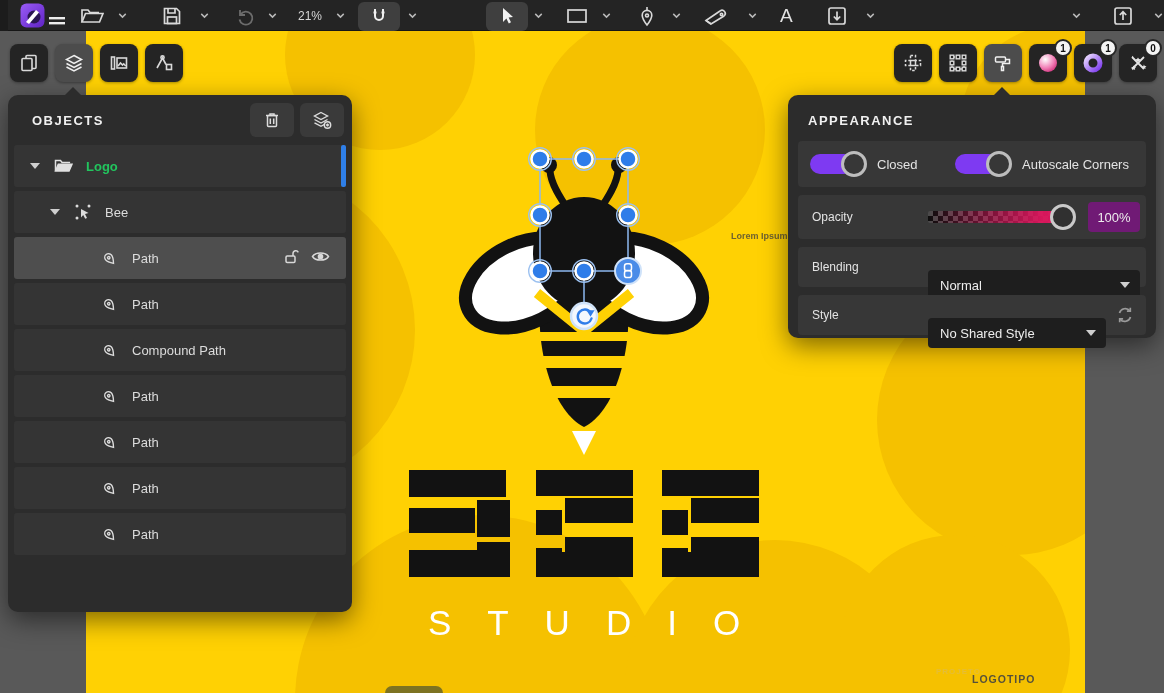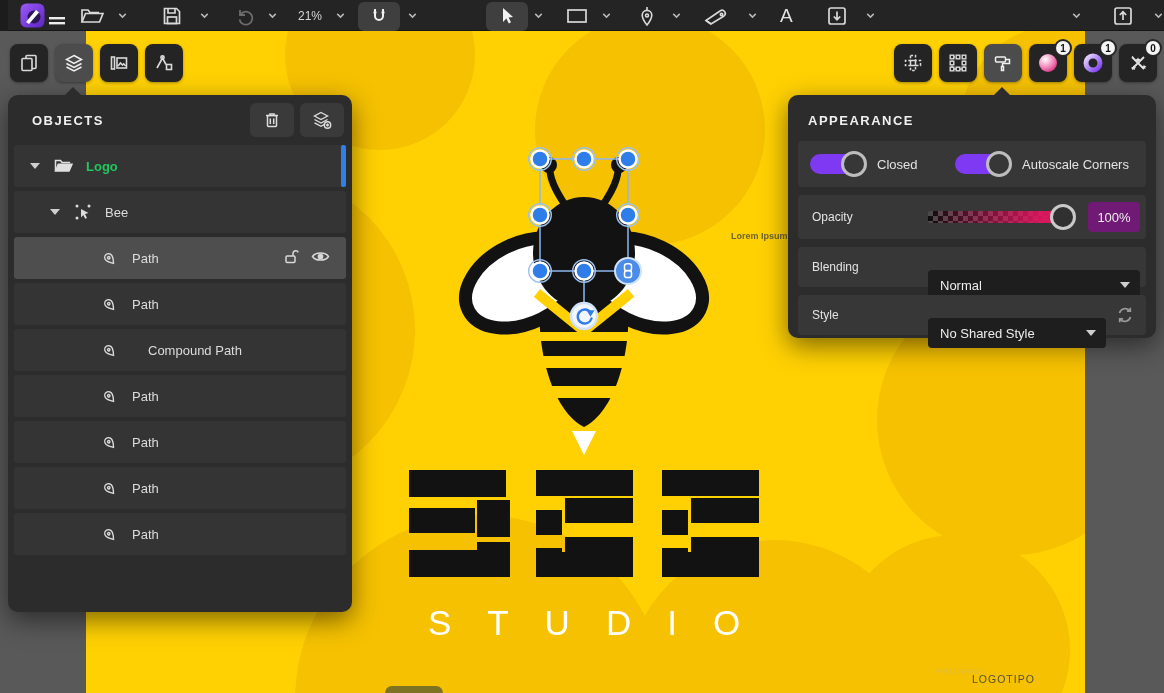--- a/index.html
+++ b/index.html
@@ -22,21 +22,21 @@
   
   .pasteboard { position:absolute; left:0; top:31px; width:1164px; height:662px; background:#595959; }
   .canvas { position:absolute; left:86px; top:31px; width:999px; height:662px;
             background:#ffd103; overflow:hidden; }
   .canvas svg.art { position:absolute; left:0; top:0; }
   .ctext { position:absolute; white-space:nowrap; }
   .studio { left:233px; top:572px; width:530px; text-align:center; color:#ffffff;
             font-size:35px; letter-spacing:36px; text-indent:36px; font-weight:400; }
   .lorem { left:645px; top:200px; font-size:9px; color:#6e6230; font-weight:700;text-align:center; }
   .projeto { left:850px; top:636px; font-size:8px; color:#e5bd35; font-weight:700; letter-spacing:1px; }
-  .logotipo { left:886px; top:642px; font-size:10.5px; color:#55503a; font-weight:400; letter-spacing:1px; }
+  .logotipo { left:886px; top:642px; font-size:10.5px; color:#55503a; font-weight:700; letter-spacing:1px; }
 
   
   .fbtn { width:38px; height:38px; border-radius:8px; background:#242424;
           display:flex; align-items:center; justify-content:center; position:relative;
           box-shadow:0 1px 3px rgba(0,0,0,.35); }
   .fbtn.sel { background:#4c4c4c; }
   .row2L { position:absolute; left:10px; top:44px; display:flex; gap:7px; z-index:30; }
   .row2R { position:absolute; right:7px; top:44px; display:flex; gap:7px; z-index:30; }
   .badge { position:absolute; top:-5px; right:-5px; width:18px; height:18px; border-radius:50%;
            background:#f4f4f4; border:2px solid #262626; color:#111; font-size:10px; font-weight:700;
@@ -548,21 +548,21 @@
         </div>
         <div class="orow" style="padding-left: 86px;">
           <svg width="18" height="18" viewBox="0 0 18 18" fill="none" stroke="#dcdcdc" stroke-width="1.4" style="margin-right:14px">
             <g transform="rotate(-40 9 9)">
               <path d="M9 16 C11.8 12.5 12.8 10.5 12.8 8.3 a3.8 3.8 0 0 0 -7.6 0 C5.2 10.5 6.2 12.5 9 16 Z"></path>
               <circle cx="9" cy="8.6" r="1.2"></circle>
             </g>
           </svg>
           <span class="lbl">Path</span>
         </div>
-        <div class="orow" style="padding-left: 86px; gap: 16px;">
+        <div class="orow" style="padding-left: 86px;">
           <svg width="18" height="18" viewBox="0 0 18 18" fill="none" stroke="#dcdcdc" stroke-width="1.4" style="margin-right:14px">
             <g transform="rotate(-40 9 9)">
               <path d="M9 16 C11.8 12.5 12.8 10.5 12.8 8.3 a3.8 3.8 0 0 0 -7.6 0 C5.2 10.5 6.2 12.5 9 16 Z"></path>
               <circle cx="9" cy="8.6" r="1.2"></circle>
             </g>
           </svg>
           <span class="lbl">Compound Path</span>
         </div>
         <div class="orow" style="padding-left: 86px;">
           <svg width="18" height="18" viewBox="0 0 18 18" fill="none" stroke="#dcdcdc" stroke-width="1.4" style="margin-right:14px">

